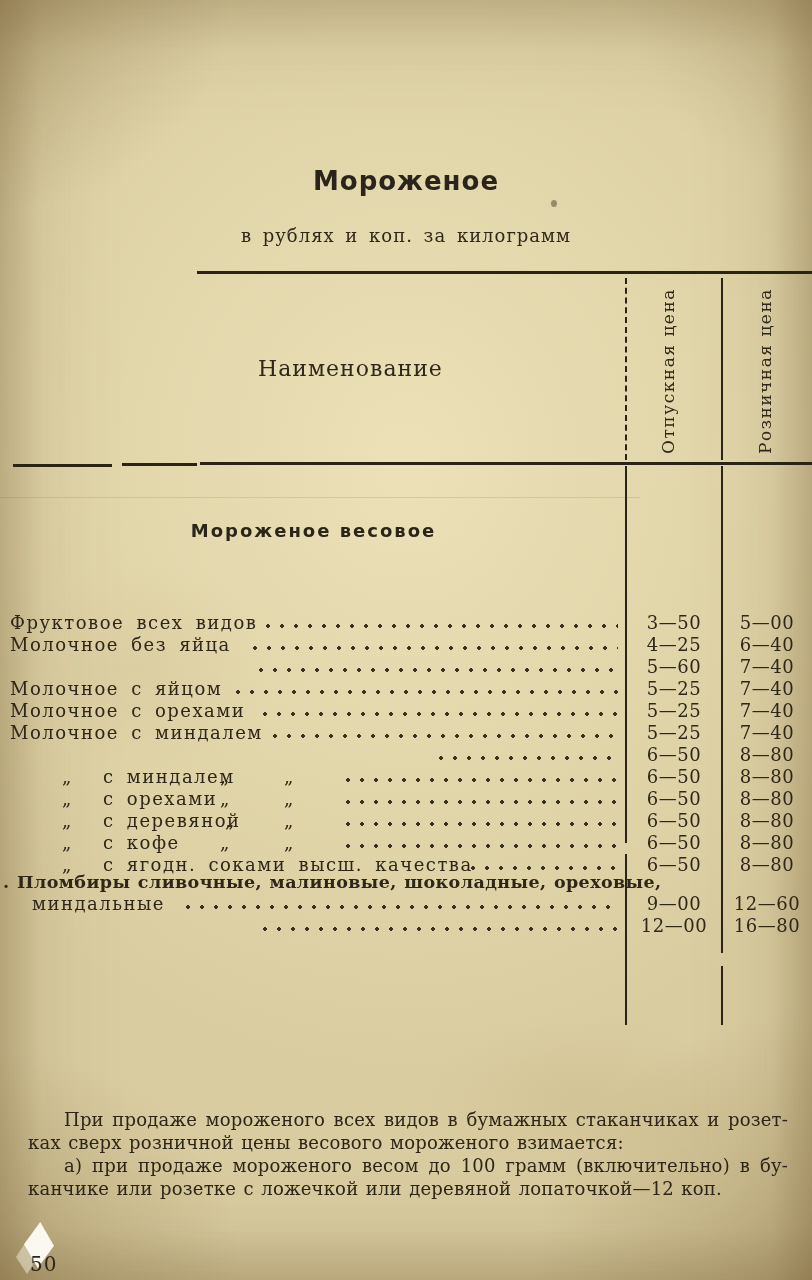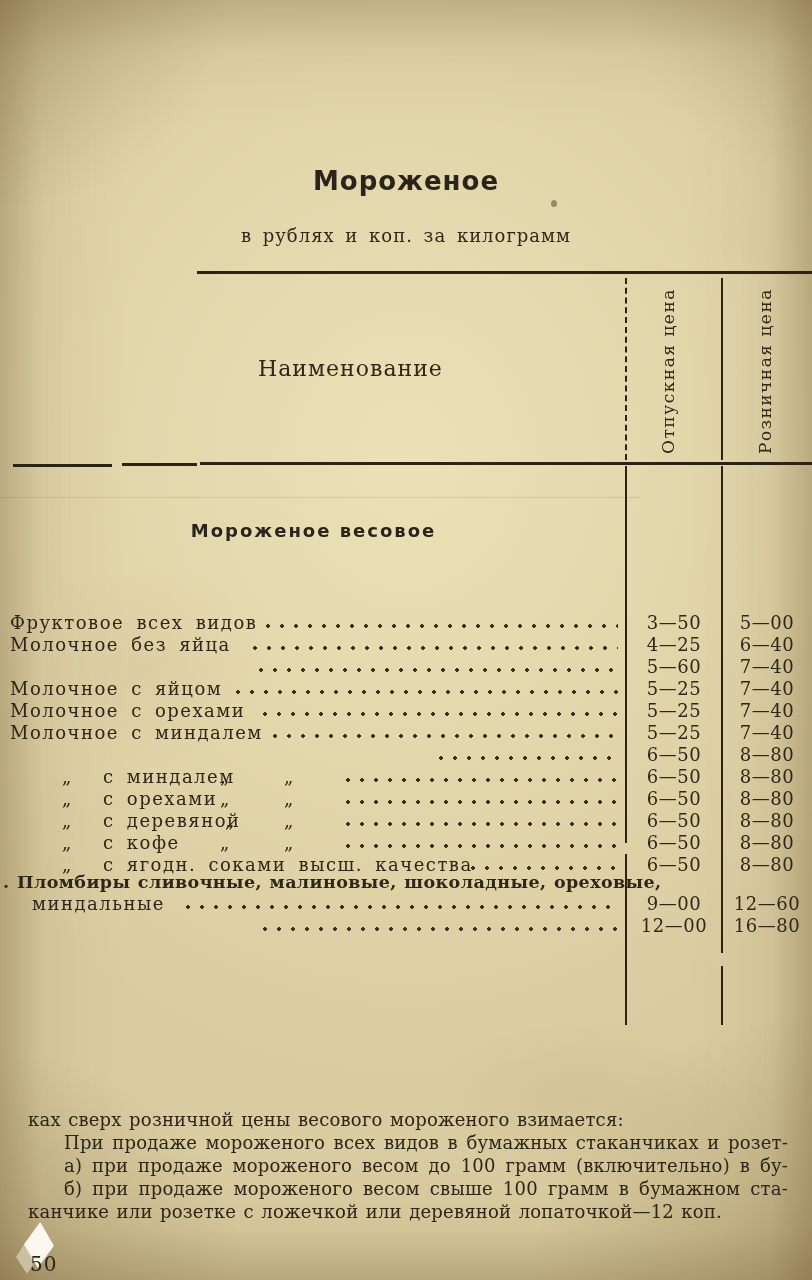--- a/index.html
+++ b/index.html
@@ -197,24 +197,23 @@
       <div class="trow" style="top: 896px;">
         <span class="dots" style="left: 262px; width: 356px;"></span>
         <span class="price p1">12—00</span>
         <span class="price p2">16—80</span>
       </div>
     </div>
 
   <div id="crease" class="abs"></div>
 
   <div id="footer-block" class="abs">
+    <div class="fline ind just">При продаже мороженого всех видов в бумажных стаканчиках и розет-</div>
     <div class="fline">ках сверх розничной цены весового мороженого взимается:</div>
-    <div class="fline ind just">При продаже мороженого всех видов в бумажных стаканчиках и розет-</div>
     <div class="fline ind just">а) при продаже мороженого весом до 100 грамм (включительно) в бу-</div>
-    <div class="fline ind just">б) при продаже мороженого весом свыше 100 грамм в бумажном ста-</div>
     <div class="fline">канчике или розетке с ложечкой или деревяной лопаточкой—12 коп.</div>
   </div>
 
   <div id="speck" class="abs"></div>
   <div class="diamond" style="left:24px;top:1222px;width:30px;height:46px;transform:rotate(3deg);"></div>
   <div class="diamond" style="left:16px;top:1240px;width:22px;height:34px;opacity:0.45;"></div>
 
   <div id="page-number" class="abs">50</div>
 </div>
 

